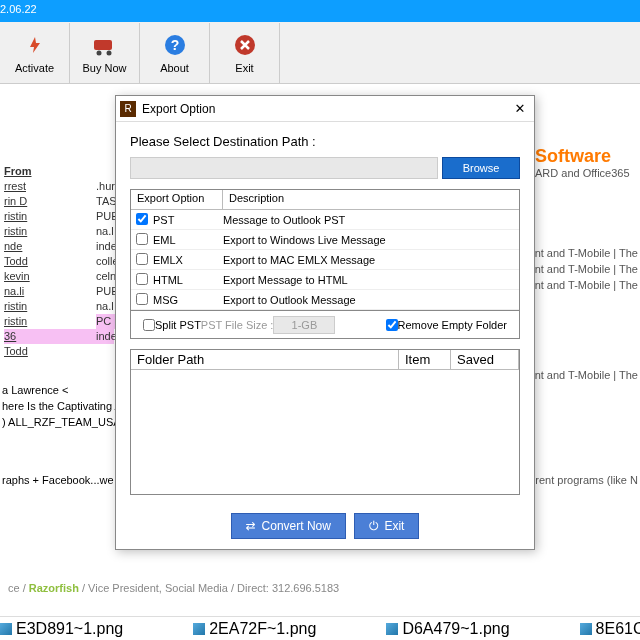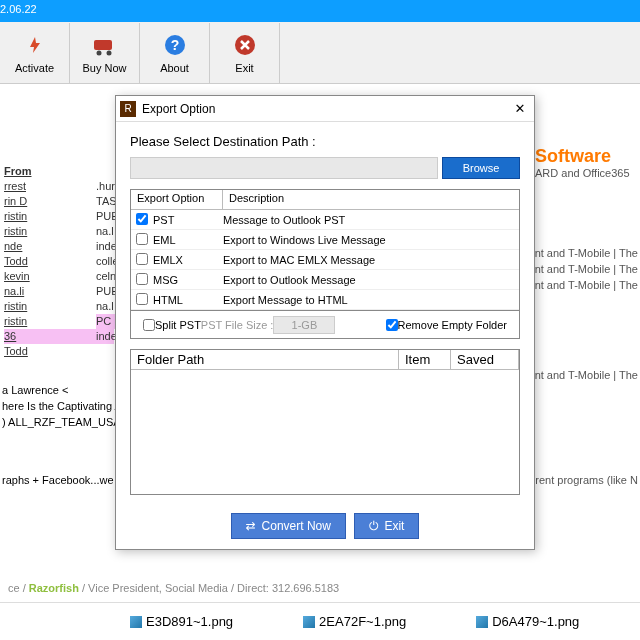--- a/index.html
+++ b/index.html
@@ -43,21 +43,21 @@
 .size-sel { width: 62px; height: 18px; background: #e8e8e8; border: 1px solid #ccc; font-size: 11px; text-align: center; line-height: 16px; color: #999; }
 .folder-table { margin-top: 10px; border: 1px solid #888; flex: 1; display: flex; flex-direction: column; font-size: 13px; }
 .ft-head { display: flex; height: 20px; border-bottom: 1px solid #bbb; }
 .ft-head > div { padding: 2px 6px; border-right: 1px solid #bbb; }
 .ft-path { flex: 1; }
 .ft-item { width: 52px; }
 .ft-saved { width: 68px; border-right: none; }
 .ft-body { flex: 1; }
 .dlg-btns { display: flex; justify-content: center; gap: 8px; padding: 10px 0; }
 .dlg-btn { height: 26px; padding: 0 14px; background: #4b7fd6; color: #fff; border: 1px solid #2e5db3; font-size: 12px; display: flex; align-items: center; gap: 6px; cursor: pointer; }
-.taskbar { position: absolute; bottom: 0; left: 0; right: 0; height: 38px; background: #fff; border-top: 1px solid #ddd; display: flex; align-items: center; gap: 70px; padding-left: 130px; font-size: 13px; }
+.taskbar { position: absolute; bottom: 0; left: 0; right: 0; height: 24px; background: #fff; border-top: 1px solid #ddd; display: flex; align-items: center; gap: 70px; font-size: 16px; }
 .tfile { display: flex; align-items: center; gap: 4px; }
 .tfile .fi { width: 12px; height: 12px; background: linear-gradient(135deg,#5ad,#27a); }
 .breadcrumb { position: absolute; bottom: 42px; left: 0; font-size: 11px; color: #888; padding: 4px 8px; }
 .breadcrumb .rz { color: #8fbf3f; font-weight: 600; }
 .rsnip { position: absolute; font-size: 11px; color: #555; right: 2px; }
 </style>
 </head>
 <body>
 
 <div class="titlebar">2.06.22</div>
@@ -203,27 +203,27 @@
               <span class="nm">EML</span>
               <span class="ds">Export to Windows Live Message</span>
             </div>
             <div class="opt-row">
               <span class="chk"><input type="checkbox" style=""></span>
               <span class="nm">EMLX</span>
               <span class="ds">Export to MAC EMLX Message</span>
             </div>
             <div class="opt-row">
               <span class="chk"><input type="checkbox" style=""></span>
+              <span class="nm">HTML</span>
+              <span class="ds">Export Message to HTML</span>
+            </div>
+            <div class="opt-row">
+              <span class="chk"><input type="checkbox" style=""></span>
               <span class="nm">MSG</span>
               <span class="ds">Export to Outlook Message</span>
-            </div>
-            <div class="opt-row">
-              <span class="chk"><input type="checkbox" style=""></span>
-              <span class="nm">HTML</span>
-              <span class="ds">Export Message to HTML</span>
             </div>
           </div>
       </div>
       <div class="split-row">
         <input type="checkbox" style="">
         <span>Split PST</span>
         <span class="filesize">PST File Size :</span>
         <div class="size-sel">1-GB</div>
         <span style="flex:1"></span>
         <input type="checkbox" checked="" style="">

